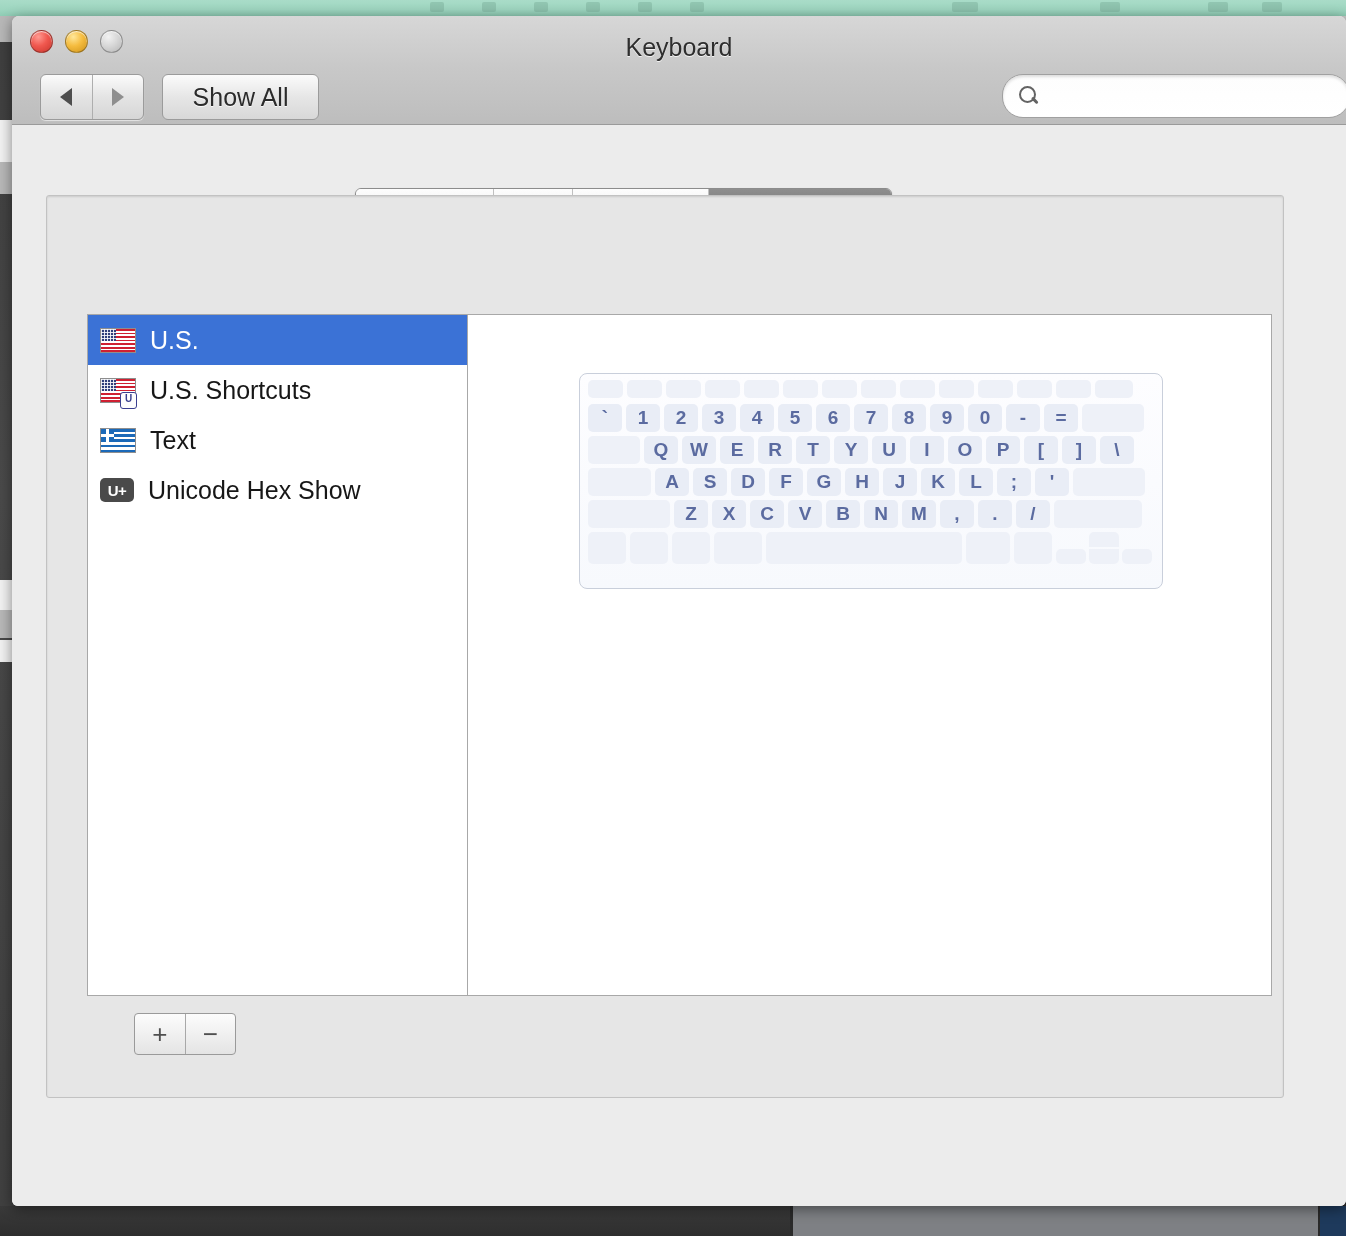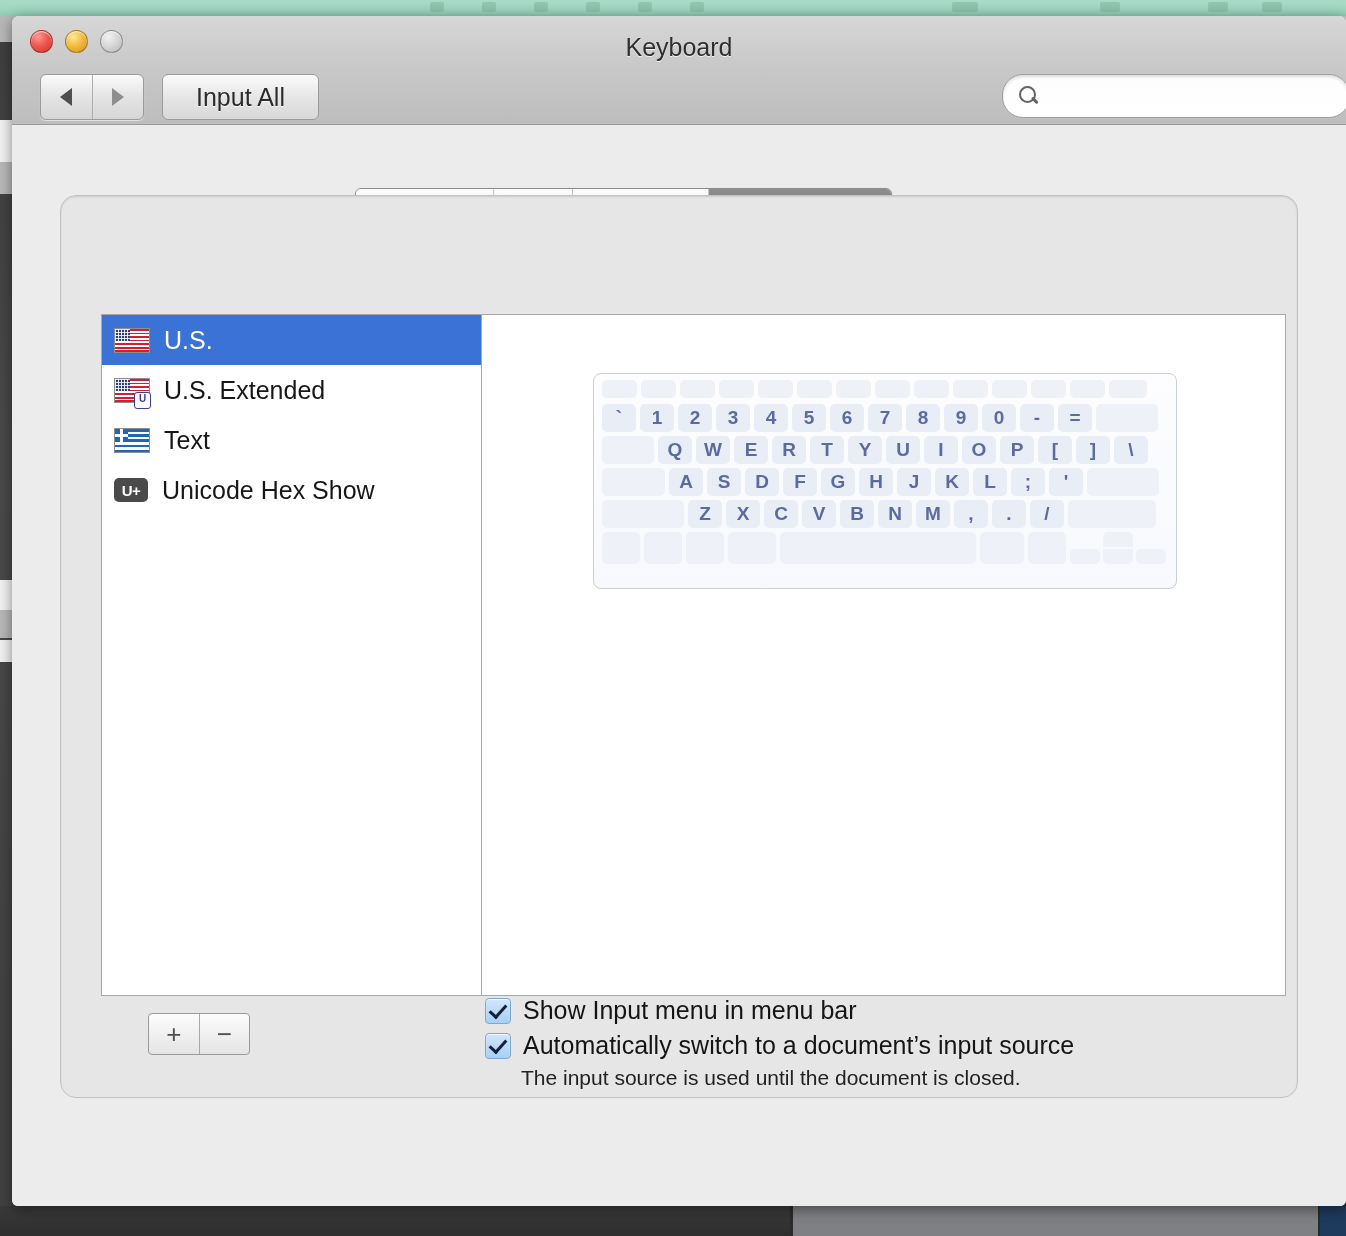--- a/index.html
+++ b/index.html
@@ -144,25 +144,25 @@
     cursor: default;
   }
   .tab:last-child { border-right: none; }
   .tab.active {
     background: linear-gradient(180deg,#8e8e8e 0%, #7d7d7d 50%, #727272 100%);
     color: #ffffff; text-shadow: 0 -1px 0 rgba(0,0,0,0.35);
   }
 
   
   .prefbox {
-    position: absolute; left: 48px; top: 70px;
+    position: absolute; left: 34px; top: 70px;
     width: 1236px; height: 901px;
     background: #e6e6e6;
     border: 1px solid #c2c2c2;
-    border-radius: 16px;
+    border-radius: 3px;
     box-shadow: inset 0 1px 2px rgba(0,0,0,0.12);
   }
 
   .panes {
     position: absolute; left: 40px; top: 118px;
     width: 1183px; height: 680px;
     border: 1px solid #a8a8a8; background: #fff;
     display: flex;
   }
   .list-pane {
@@ -315,21 +315,21 @@
 
     <div class="navgroup">
       <div class="navbtn">
         <span class="tri-l"></span>
       </div>
       <div class="navbtn">
         <span class="tri-r"></span>
       </div>
     </div>
 
-    <div class="showall">Input All</div>
+    <div class="showall">Show All</div>
 
     <div class="searchbox">
       <span class="search-ico"></span>
       <input class="search-field" type="text" placeholder="" style="">
     </div>
   </div>
 
   <div class="body-area">
 
     <div class="tabbar">
@@ -350,21 +350,21 @@
               <span class="canton"></span>
             </span>
             <span class="src-label">U.S.</span>
           </div>
 
           <div class="src-row">
             <span class="flag flag-us">
               <span class="canton"></span>
               <span class="ext-badge">U</span>
             </span>
-            <span class="src-label">U.S. Extended</span>
+            <span class="src-label">U.S. Shortcuts</span>
           </div>
 
           <div class="src-row">
             <span class="flag flag-gr">
               <span class="canton"></span>
             </span>
             <span class="src-label">Text</span>
           </div>
 
           <div class="src-row">
@@ -478,28 +478,17 @@
           </div>
         </div>
 
       </div>
 
       <div class="pm">
         <div class="pmbtn">+</div>
         <div class="pmbtn">−</div>
       </div>
 
-      <div class="checks">
-        <div class="chkrow">
-          <span class="chk"></span>
-          <span class="chk-label">Show Input menu in menu bar</span>
-        </div>
-        <div class="chkrow">
-          <span class="chk"></span>
-          <span class="chk-label">Automatically switch to a document’s input source</span>
-        </div>
-        <div class="hint">The input source is used until the document is closed.</div>
-      </div>
 
     </div>
 
   </div>
 </div>
 
 </body></html>

